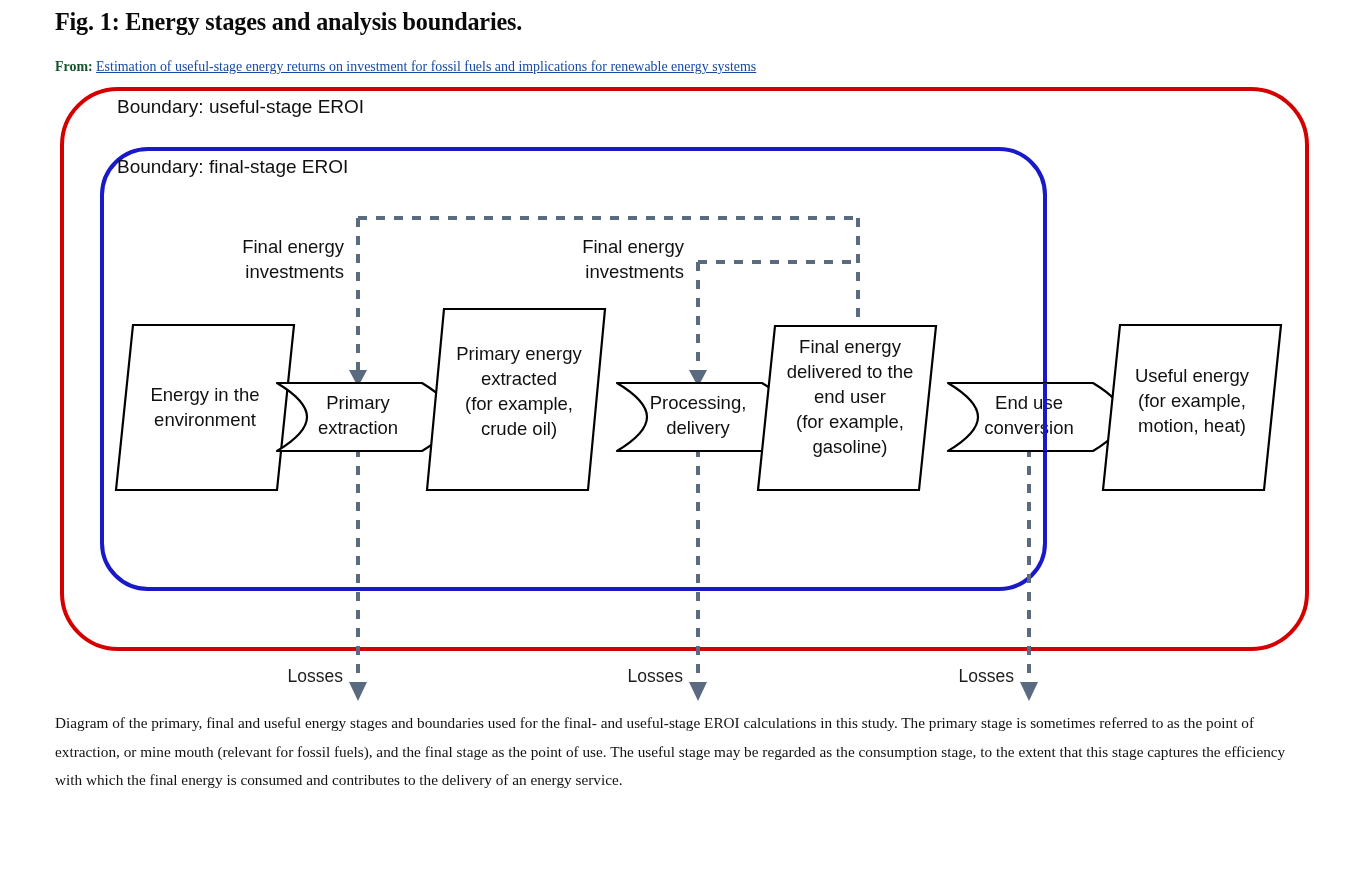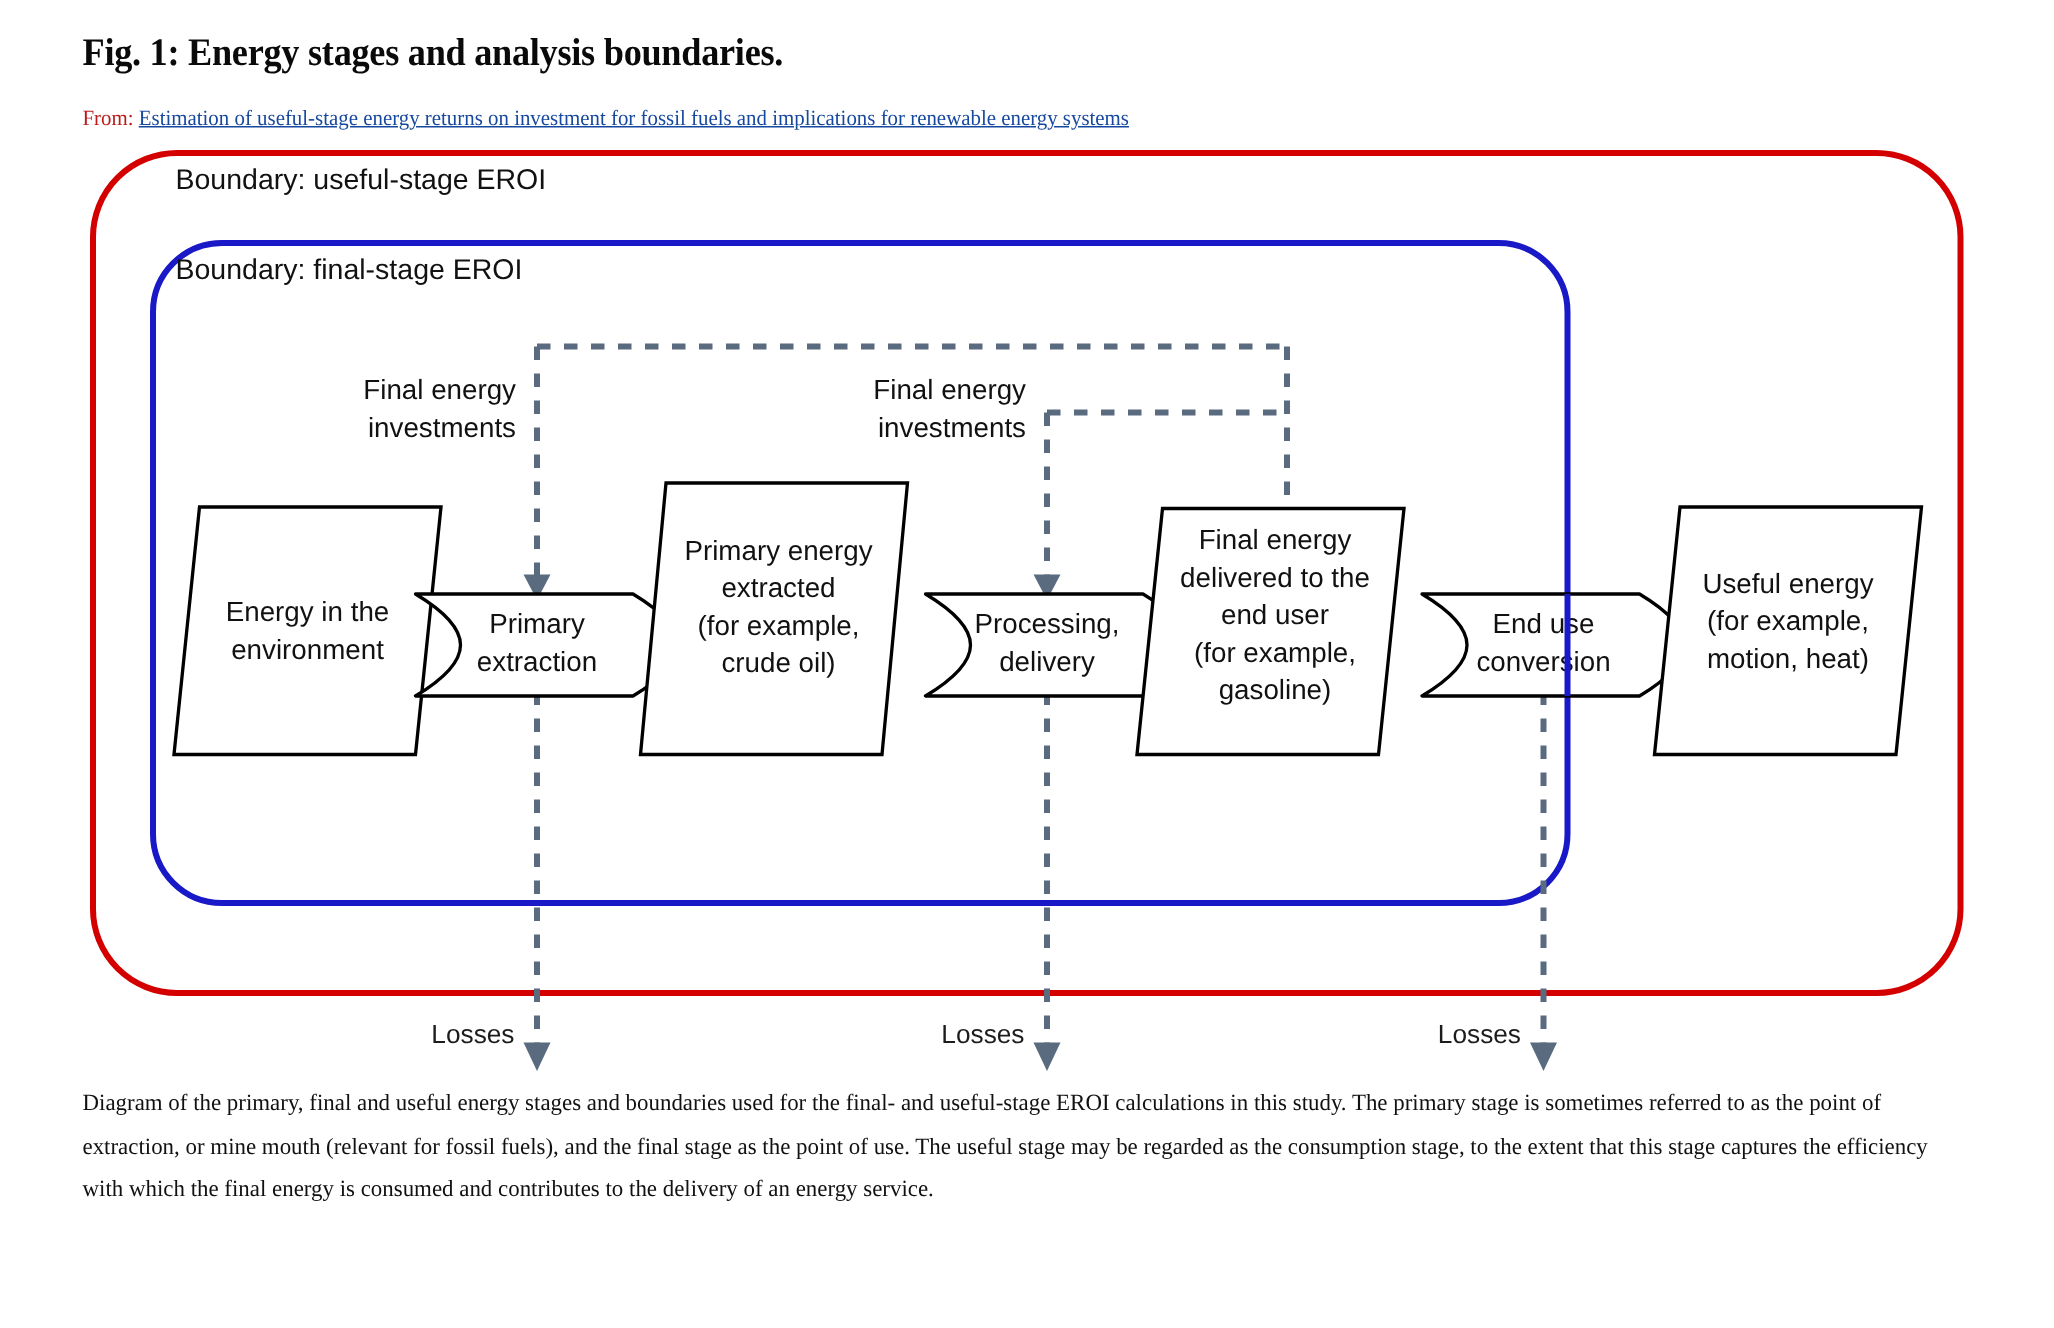--- a/index.html
+++ b/index.html
@@ -13,21 +13,21 @@
     height: 885px;
     font-family: "Liberation Sans", sans-serif;
     color: #000000;
     overflow: hidden;
   }
   .page {
     position: relative;
     width: 1369px;
     height: 885px;
     box-sizing: border-box;
-    padding: 13px 55px;
+    padding: 0 55px;
   }
   .fig-title {
     font-family: "Liberation Serif", serif;
     font-weight: bold;
     font-size: 26px;
     line-height: 32px;
     letter-spacing: -0.2px;
     color: #0a0a0a;
     margin: 0;
     padding-top: 6px;
@@ -39,21 +39,22 @@
     font-size: 14.5px;
     line-height: 20px;
     color: #1a1a1a;
     margin: 0;
     padding-top: 18px;
     transform: scaleX(0.96);
     transform-origin: left center;
     white-space: nowrap;
   }
   .from-label {
-    color: #b91c1c;
+    color: #14532d;
+    font-weight: bold;
   }
   .from-link {
     color: #16489e;
     text-decoration: underline;
     cursor: pointer;
   }
   .figure-area {
     position: relative;
     width: 1259px;
     height: 625px;

